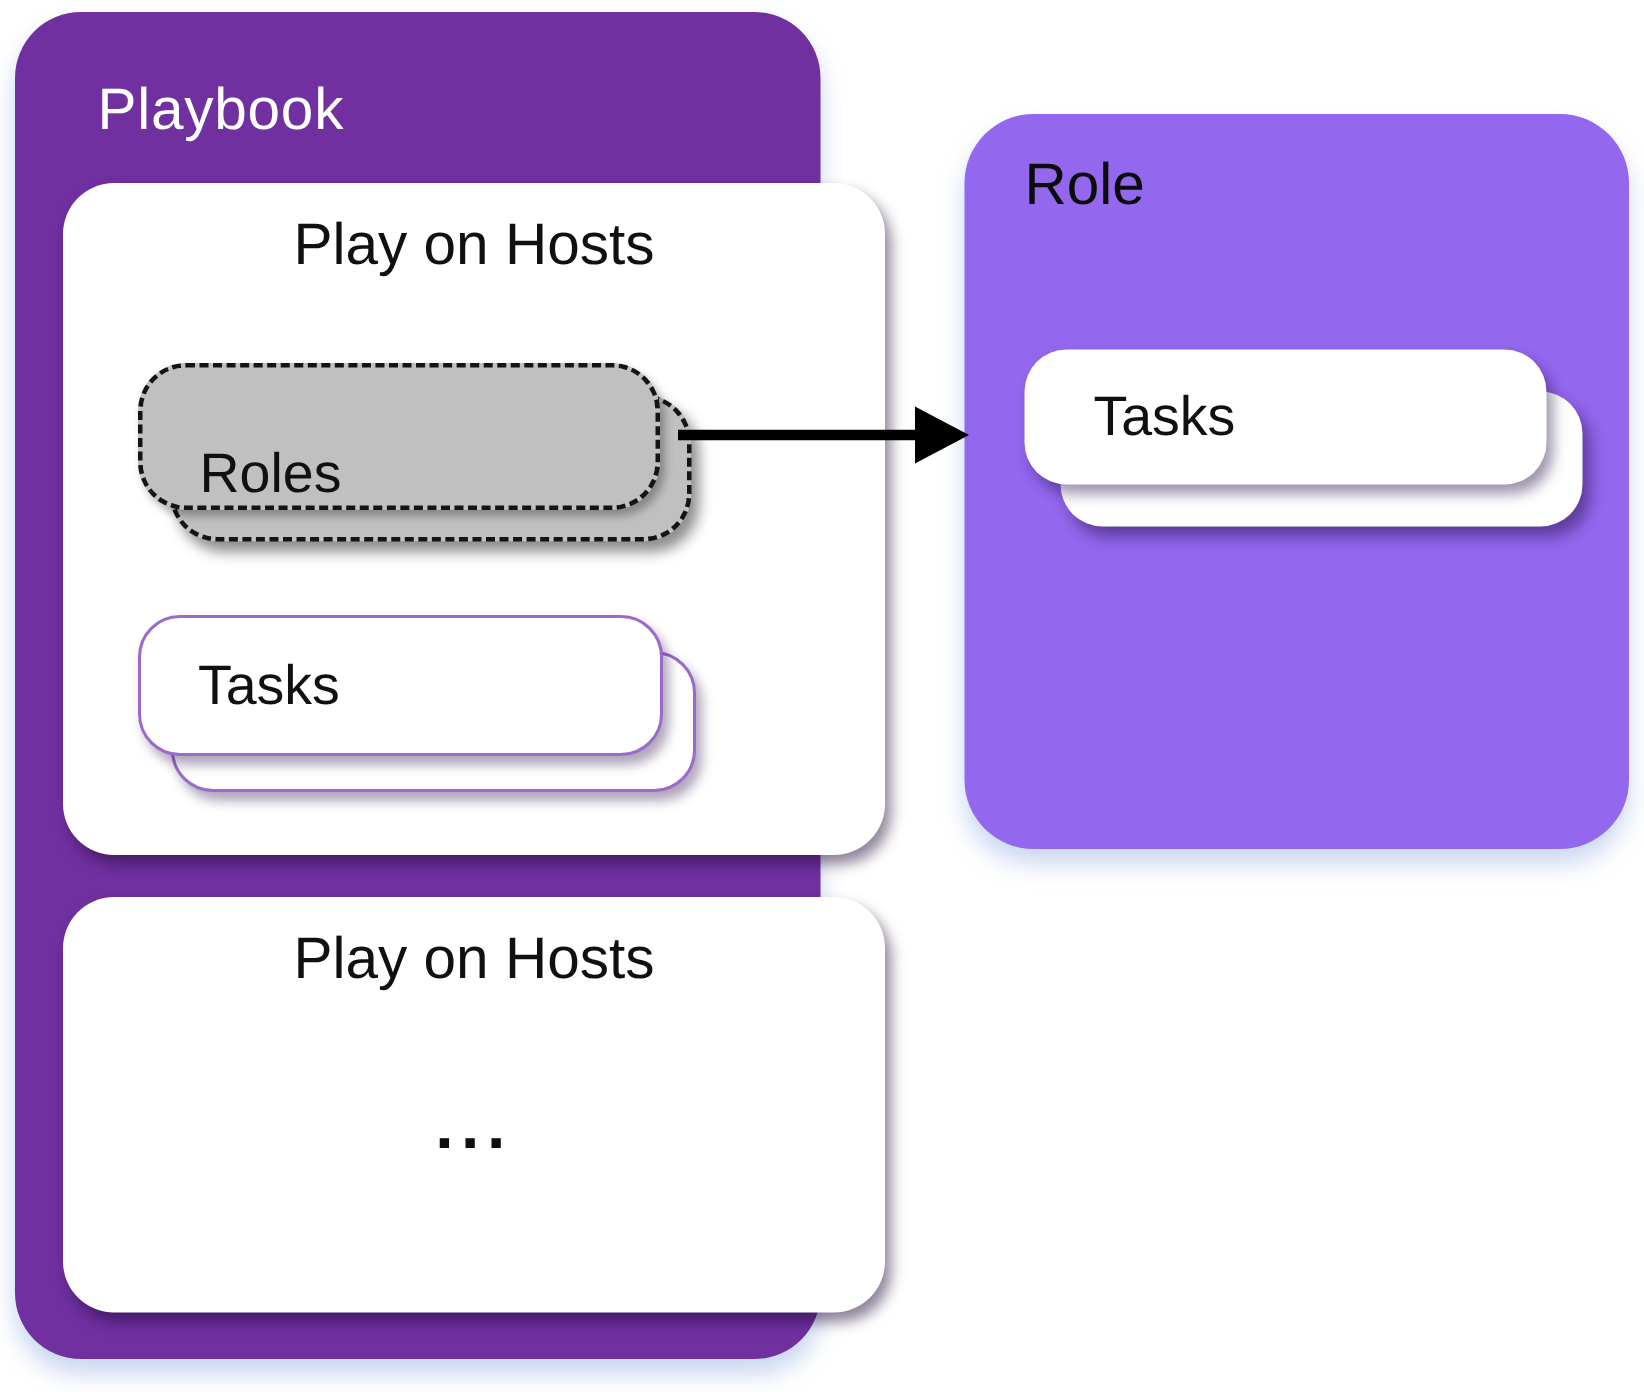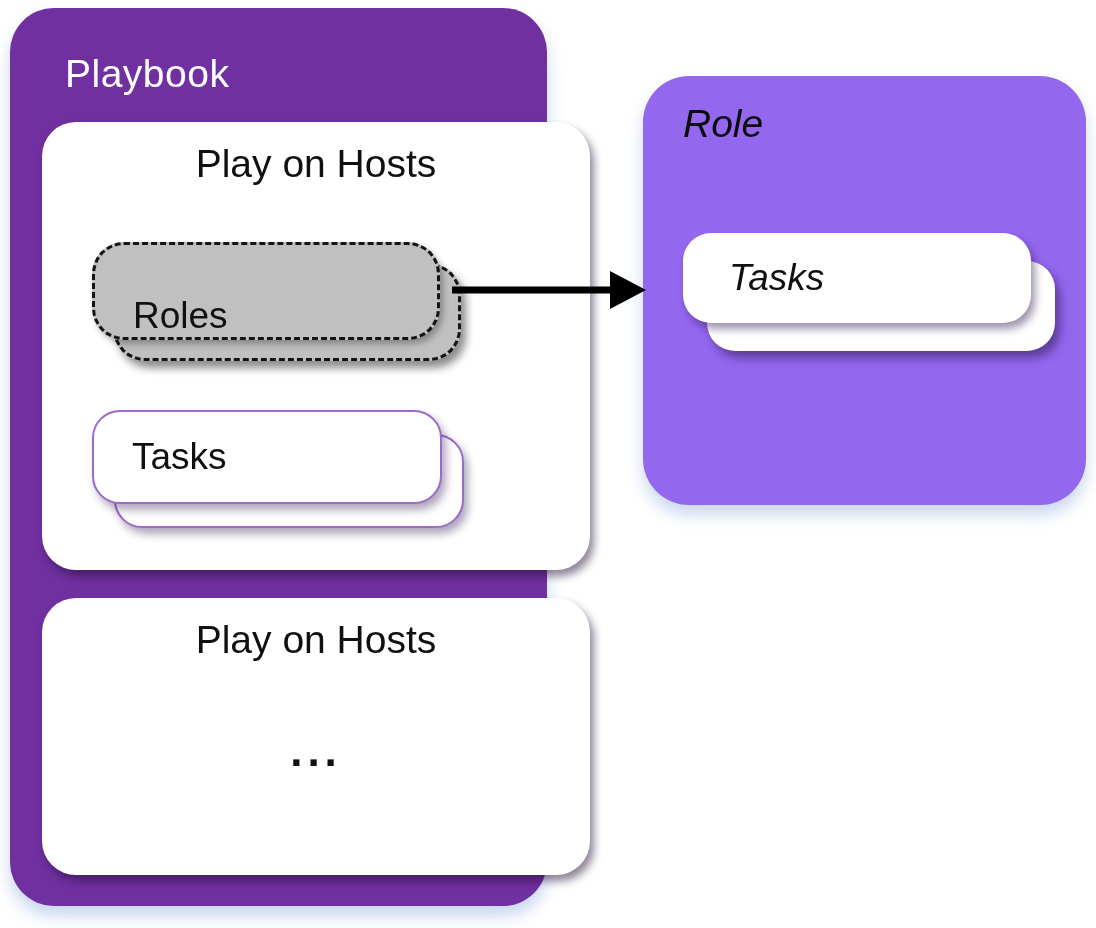--- a/index.html
+++ b/index.html
@@ -123,25 +123,24 @@
     font-size: 37px;
     color: #101010;
   }
 
   
   .role-panel {
     position: absolute;
     left: 643px;
     top: 76px;
     width: 443px;
-    height: 429px;
+    height: 490px;
     border-radius: 46px;
     background: var(--role-purple, #9467EF);
     box-shadow: 0 10px 16px rgba(190, 206, 238, 0.8);
-    font-style: italic;
   }
   .role-title {
     position: absolute;
     left: 40px;
     top: 26px;
     font-size: 39px;
     color: #0c0c0c;
   }
 
   

